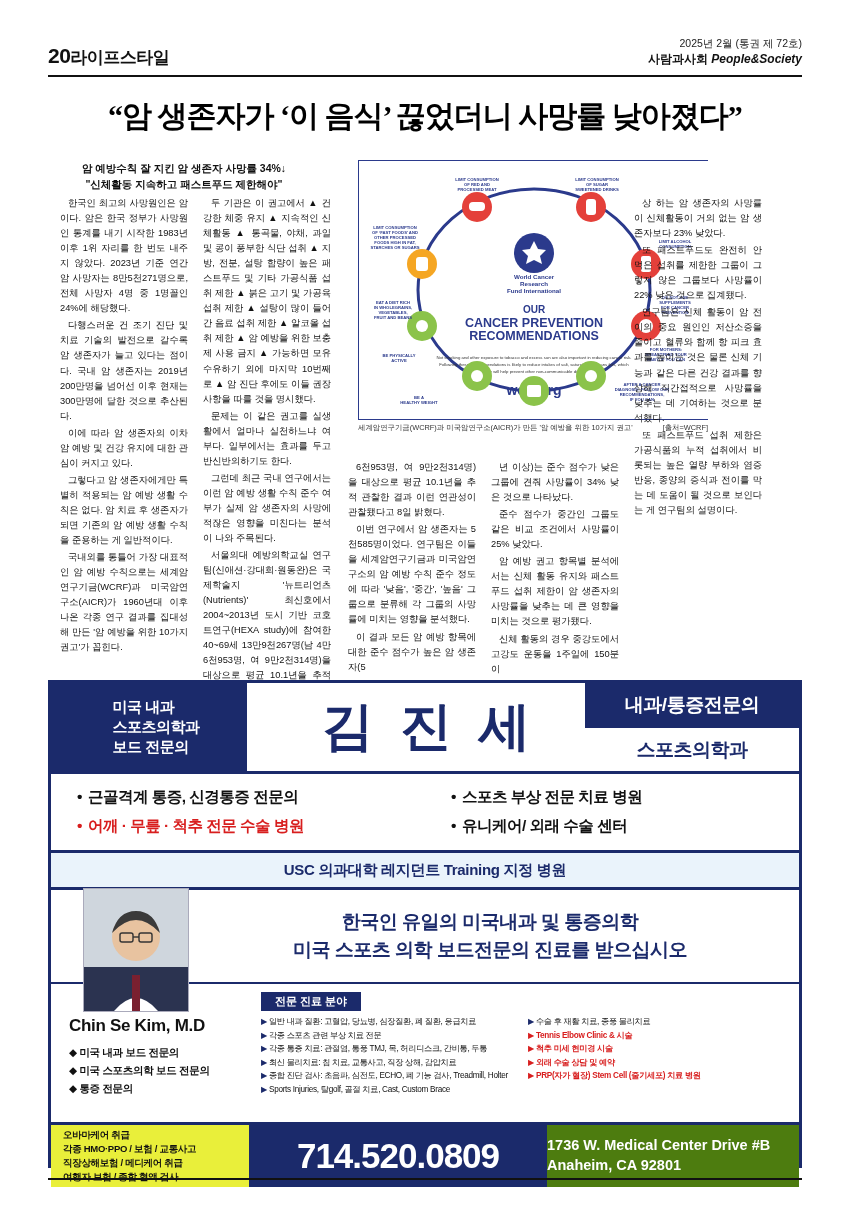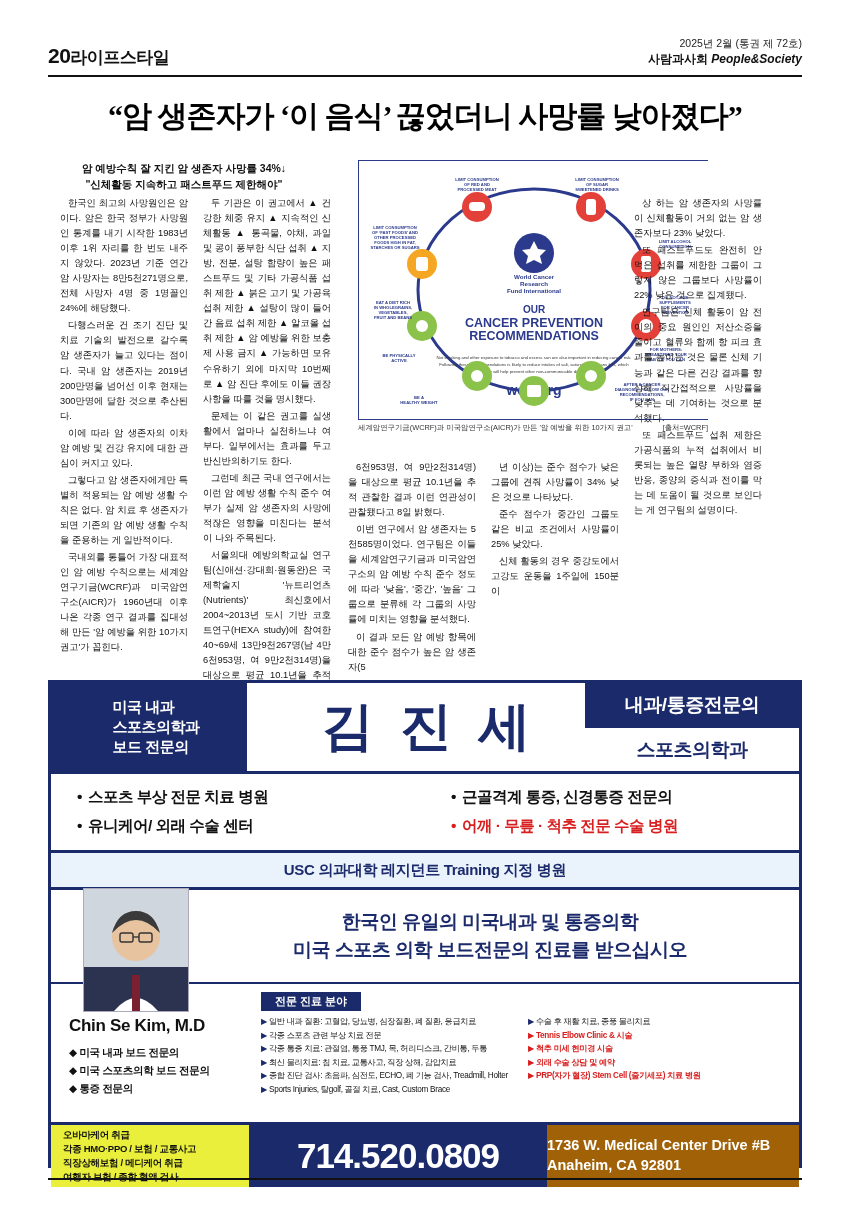--- a/index.html
+++ b/index.html
@@ -91,21 +91,21 @@
   .spec-cols{display:flex;gap:10px;}
   .spec-col{flex:1;}
   .spec-li{font-size:8.2px;line-height:1.65;letter-spacing:-0.3px;color:#111;}
   .spec-li .ar{color:#1b2a6b;font-weight:700;}
   .spec-li.red, .spec-li .red{color:#d81e1e;font-weight:700;}
 
   .ad-bottom{height:62px;border-top:3px solid #1b2a6b;display:flex;align-items:stretch;}
   .ab-left{width:198px;background:#e9ef3a;display:flex;flex-direction:column;justify-content:center;padding-left:12px;box-sizing:border-box;}
   .ab-left div{font-size:9.5px;font-weight:700;line-height:1.45;letter-spacing:-0.3px;}
   .ab-phone{flex:1;background:#1b2a6b;color:#ffffff;display:flex;align-items:center;justify-content:center;font-size:35px;font-weight:700;letter-spacing:-1px;}
-  .ab-addr{width:252px;background:#a16207;color:#fff;display:flex;flex-direction:column;justify-content:center;font-size:14.5px;font-weight:700;line-height:1.35;padding-right:10px;box-sizing:border-box;}
+  .ab-addr{width:252px;background:#4d7c0f;color:#fff;display:flex;flex-direction:column;justify-content:center;font-size:14.5px;font-weight:700;line-height:1.35;padding-right:10px;box-sizing:border-box;}
 
   .bottom-rule{position:absolute;left:48px;top:1178px;width:754px;border-bottom:2.5px solid #111;}
 </style>
 </head>
 <body>
 
 <div class="page">
 
   <div class="masthead">
     <div class="mast-row">
@@ -239,20 +239,21 @@
       <p>서울의대 예방의학교실 연구팀(신애션·강대희·원동완)은 국제학술지 '뉴트리언츠(Nutrients)' 최신호에서 2004~2013년 도시 기반 코호트연구(HEXA study)에 참여한 40~69세 13만9천267명(남 4만 6천953명, 여 9만2천314명)을 대상으로 평균 10.1년을 추적 관찰한 결과 이런 연관성이 관찰됐다고 8일 밝혔다.</p>
     </div>
     <div class="col c3">
       <p>6천953명, 여 9만2천314명)을 대상으로 평균 10.1년을 추적 관찰한 결과 이런 연관성이 관찰됐다고 8일 밝혔다.</p>
       <p>이번 연구에서 암 생존자는 5천585명이었다. 연구팀은 이들을 세계암연구기금과 미국암연구소의 암 예방 수칙 준수 정도에 따라 '낮음', '중간', '높음' 그룹으로 분류해 각 그룹의 사망률에 미치는 영향을 분석했다.</p>
       <p>이 결과 모든 암 예방 항목에 대한 준수 점수가 높은 암 생존자(5</p>
     </div>
     <div class="col c4">
       <p>년 이상)는 준수 점수가 낮은 그룹에 견줘 사망률이 34% 낮은 것으로 나타났다.</p>
       <p>준수 점수가 중간인 그룹도 같은 비교 조건에서 사망률이 25% 낮았다.</p>
+      <p>암 예방 권고 항목별 분석에서는 신체 활동 유지와 패스트푸드 섭취 제한이 암 생존자의 사망률을 낮추는 데 큰 영향을 미치는 것으로 평가됐다.</p>
       <p>신체 활동의 경우 중강도에서 고강도 운동을 1주일에 150분 이</p>
     </div>
     <div class="col c5">
       <p>상 하는 암 생존자의 사망률이 신체활동이 거의 없는 암 생존자보다 23% 낮았다.</p>
       <p>또 패스트푸드도 완전히 안 먹은 섭취를 제한한 그룹이 그렇지 않은 그룹보다 사망률이 22% 낮은 것으로 집계됐다.</p>
       <p>연구팀은 신체 활동이 암 전이의 중요 원인인 저산소증을 줄이고 혈류와 함께 항 피크 효과를 높이는 것은 물론 신체 기능과 같은 다른 건강 결과를 향상해 직간접적으로 사망률을 낮추는 데 기여하는 것으로 분석했다.</p>
       <p>또 패스트푸드 섭취 제한은 가공식품의 누적 섭취에서 비롯되는 높은 열량 부하와 염증 반응, 종양의 증식과 전이를 막는 데 도움이 될 것으로 보인다는 게 연구팀의 설명이다.</p>
     </div>
   </div>
 
@@ -268,26 +269,26 @@
       </div>
       <div class="ad-name">김 진 세</div>
       <div class="ad-top-right">
         <div class="ad-tr1">내과/통증전문의</div>
         <div class="ad-tr2">스포츠의학과</div>
       </div>
     </div>
 
     <div class="ad-bullets">
       <div class="bl-col">
+        <div class="bl"><span class="dot">•</span><span>근골격계 통증, 신경통증 전문의</span></div>
+        <div class="bl red"><span class="dot" style="color:#d81e1e">•</span><span>어깨 · 무릎 · 척추 전문 수술 병원</span></div>
+      </div>
+      <div class="bl-col">
         <div class="bl"><span class="dot">•</span><span>스포츠 부상 전문 치료 병원</span></div>
         <div class="bl"><span class="dot">•</span><span>유니케어/ 외래 수술 센터</span></div>
-      </div>
-      <div class="bl-col">
-        <div class="bl"><span class="dot">•</span><span>근골격계 통증, 신경통증 전문의</span></div>
-        <div class="bl red"><span class="dot" style="color:#d81e1e">•</span><span>어깨 · 무릎 · 척추 전문 수술 병원</span></div>
       </div>
     </div>
 
     <div class="ad-usc">USC 의과대학 레지던트 Training 지정 병원</div>
 
     <div class="ad-mid">
       <div class="ad-photo">
         <div class="photo-frame">
           <svg viewBox="0 0 104 122" width="104" height="122">
             <rect width="104" height="122" fill="#cfd6dd"></rect>

